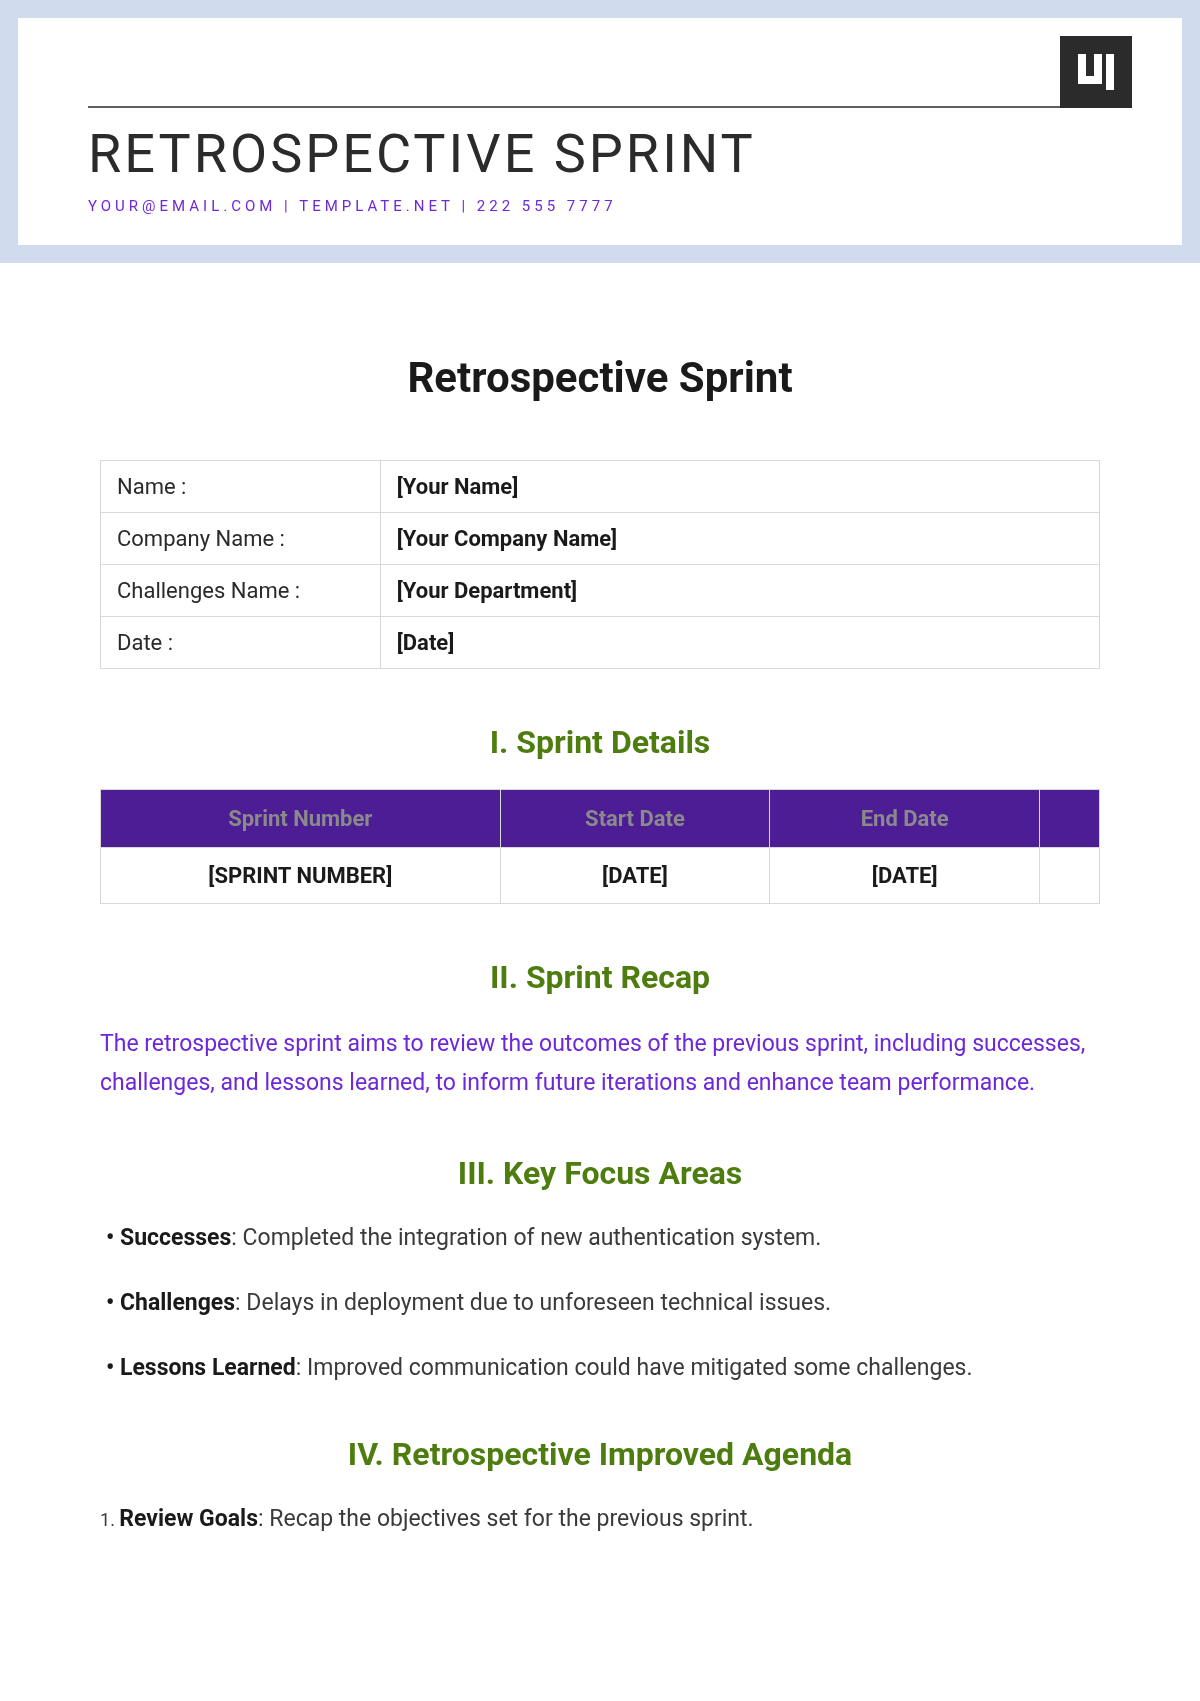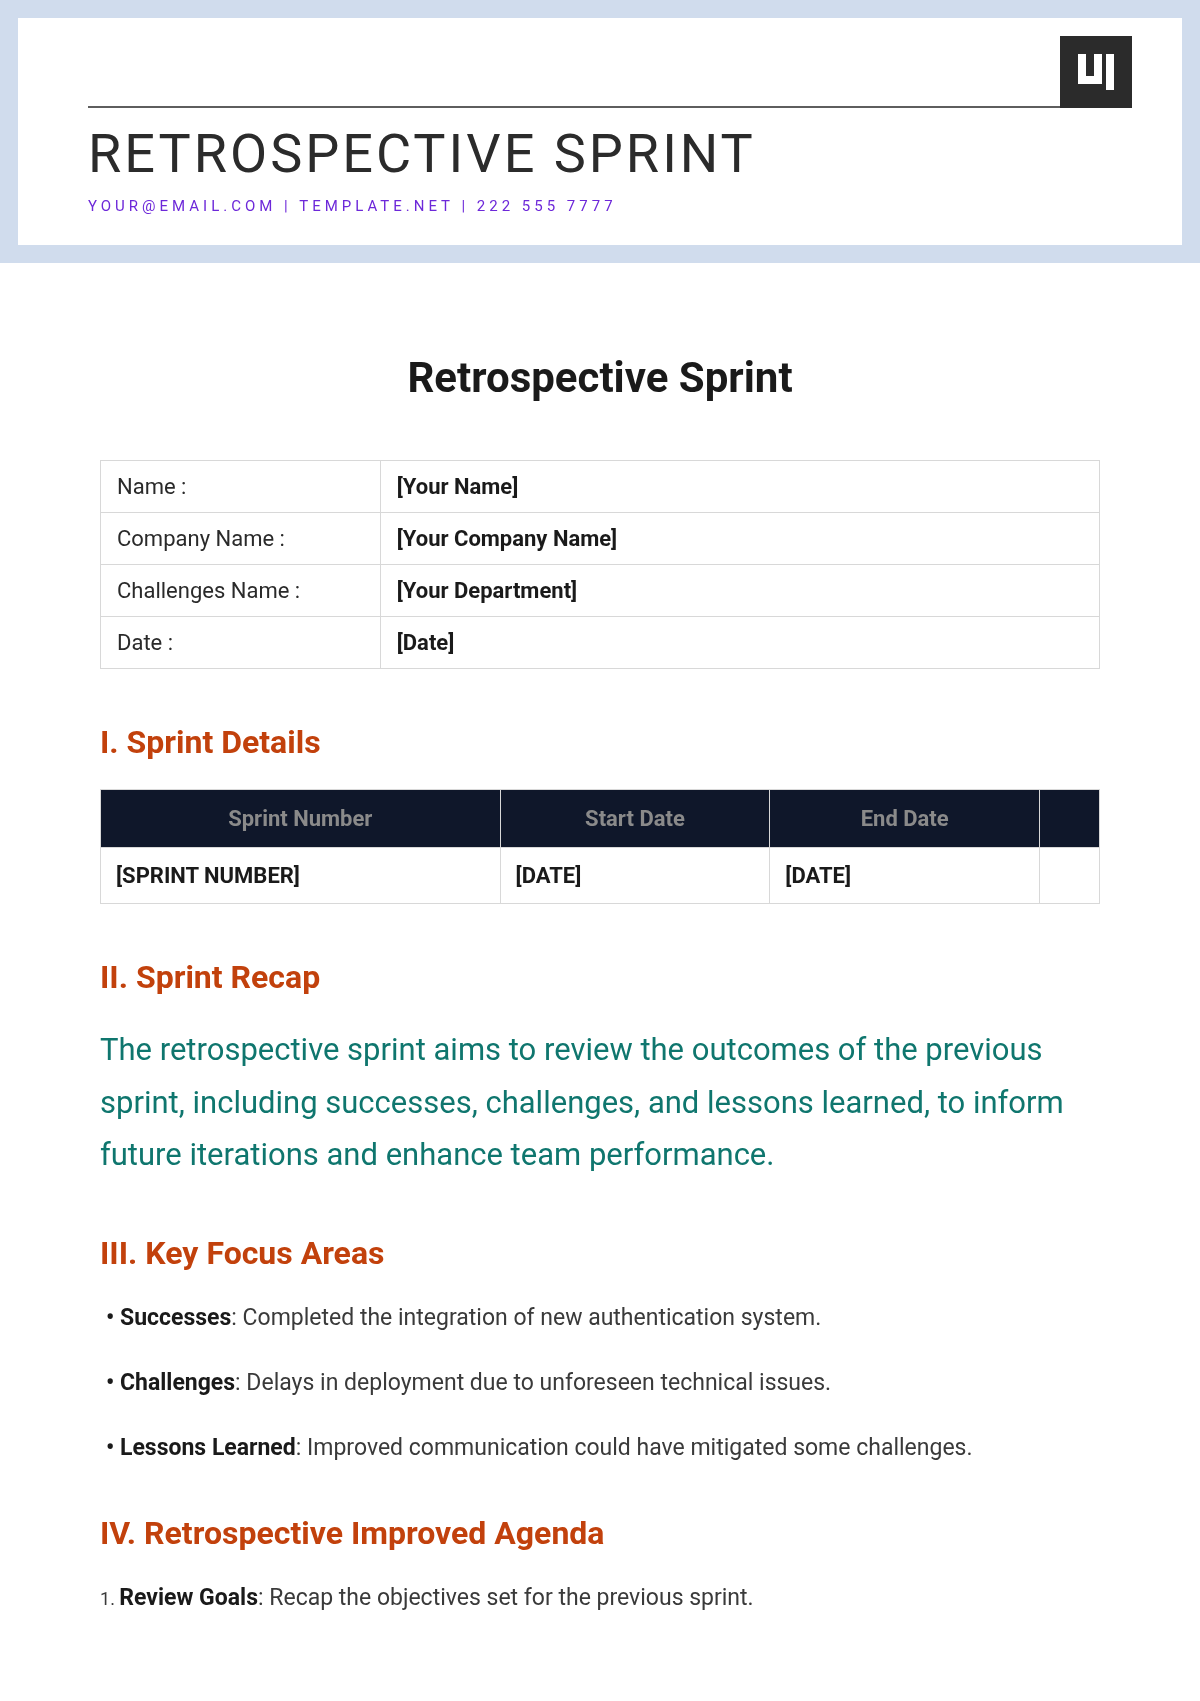--- a/index.html
+++ b/index.html
@@ -85,53 +85,55 @@
       font-weight: 400;
       color: #2a2a2a;
     }
     .info-table td:last-child {
       font-weight: 700;
       color: #1a1a1a;
     }
     .section-heading {
       font-size: 32px;
       font-weight: 700;
-      color: #c2410c;
+      color: #4d7c0f;
       margin-bottom: 28px;
+      text-align: center;
     }
     .details-table {
       width: 100%;
       border-collapse: collapse;
       border: 1px solid #d8d8d8;
       margin-bottom: 54px;
     }
     .details-table th {
-      background: #0f172a;
+      background: #4c1d95;
       border: 1px solid #d8d8d8;
       padding: 16px;
       font-size: 22px;
       font-weight: 700;
       color: #8a8a8a;
       text-align: center;
     }
     .details-table td {
       border: 1px solid #d8d8d8;
       padding: 15px;
       font-size: 22px;
       font-weight: 700;
+      text-align: center;
       color: #1a1a1a;
     }
     .details-table .spacer-col {
       width: 52px;
       border-left: 1px solid #d8d8d8;
     }
     .recap-text {
-      font-size: 31px;
+      font-size: 23px;
       line-height: 1.7;
-      color: #0f766e;
+      color: #6d28d9;
       margin-bottom: 52px;
       font-weight: 400;
     }
     .bullet-list {
       list-style: none;
       margin-bottom: 48px;
     }
     .bullet-list li {
       font-size: 23px;
       line-height: 1.6;

